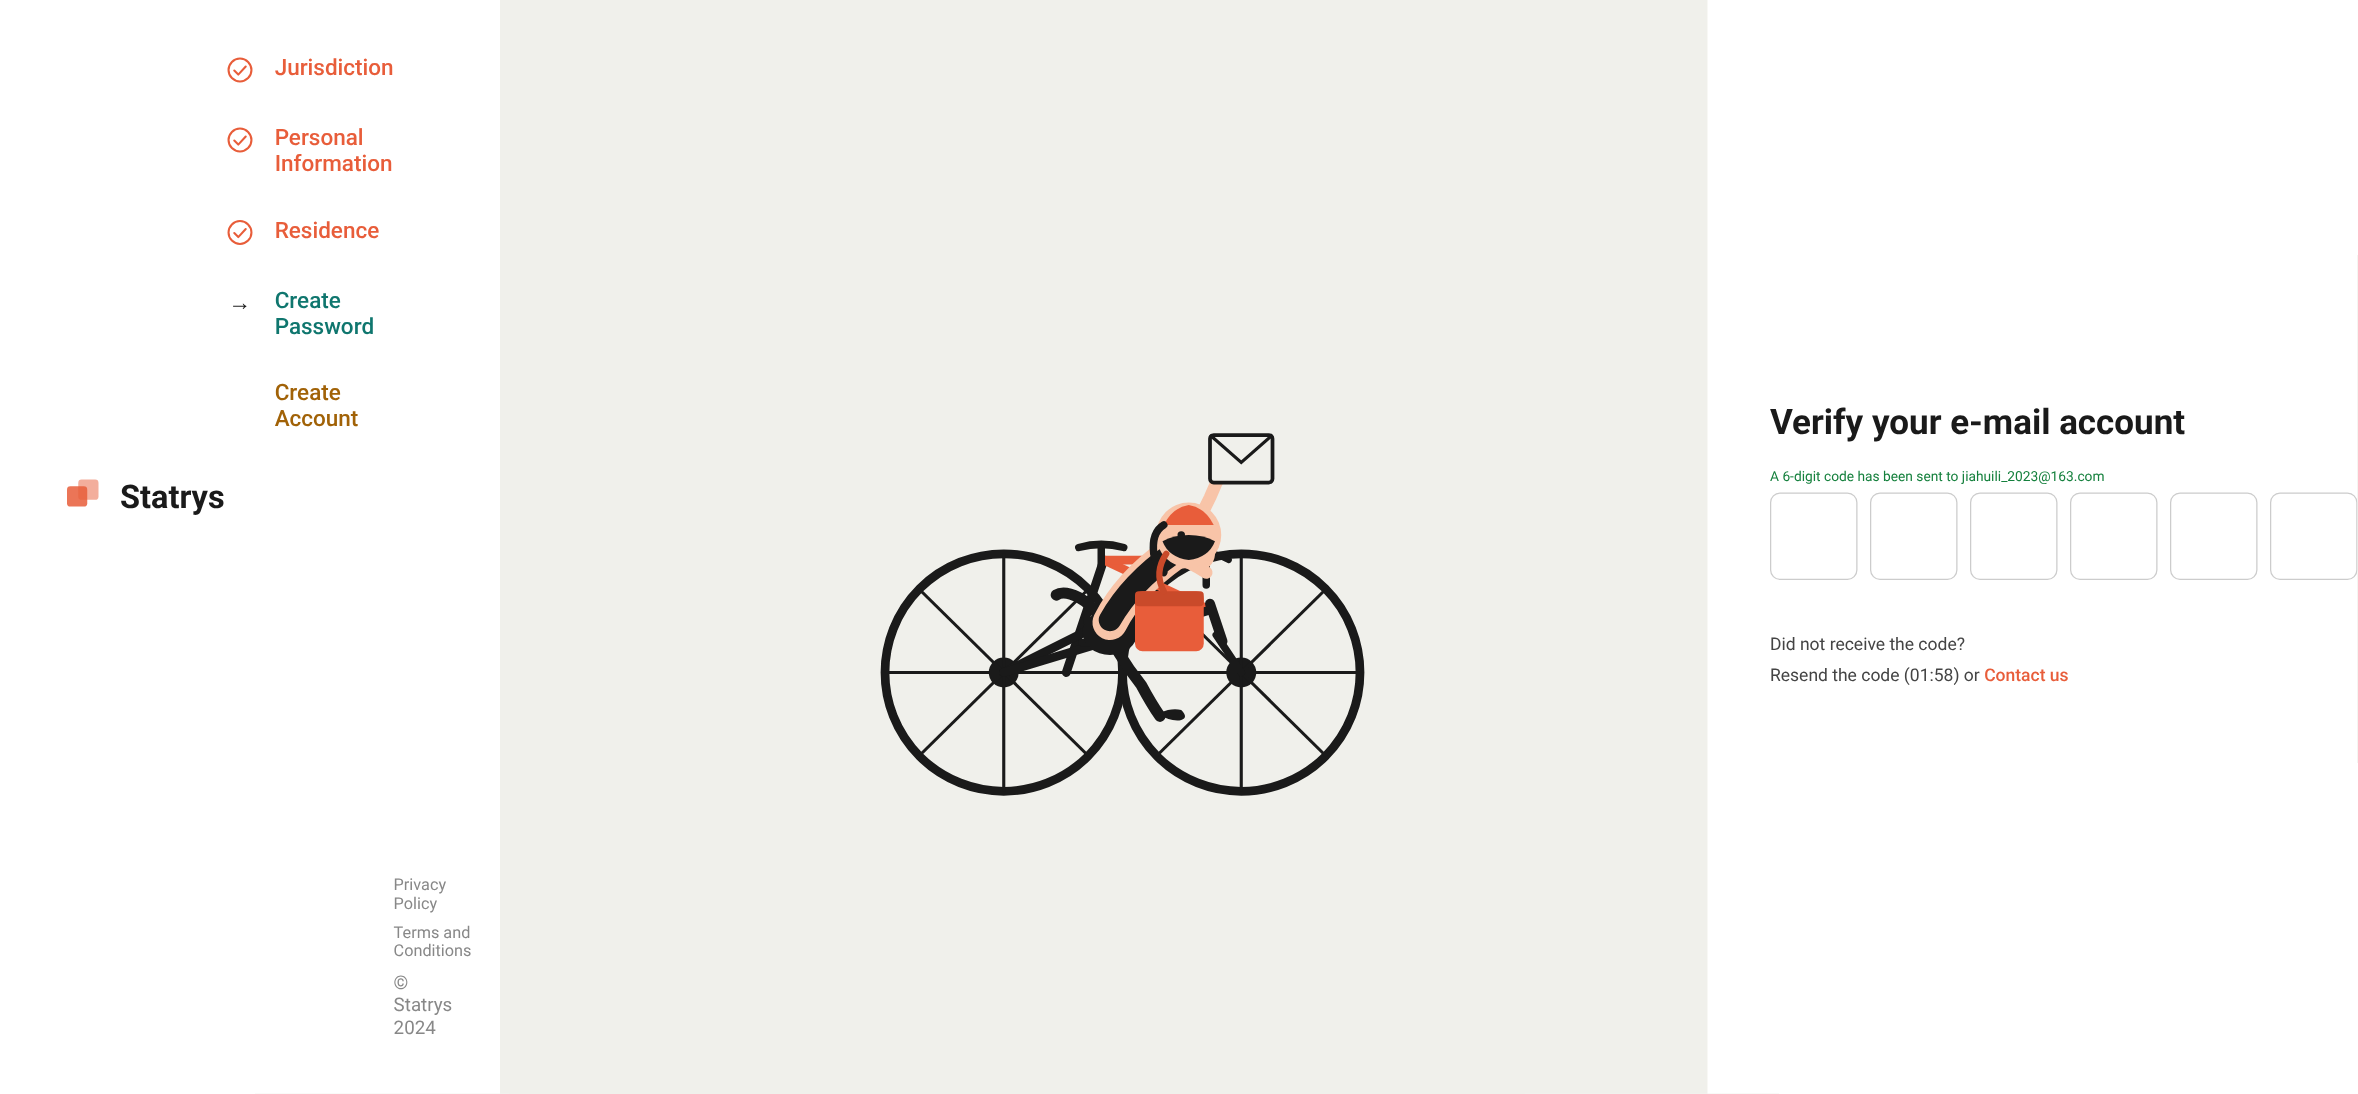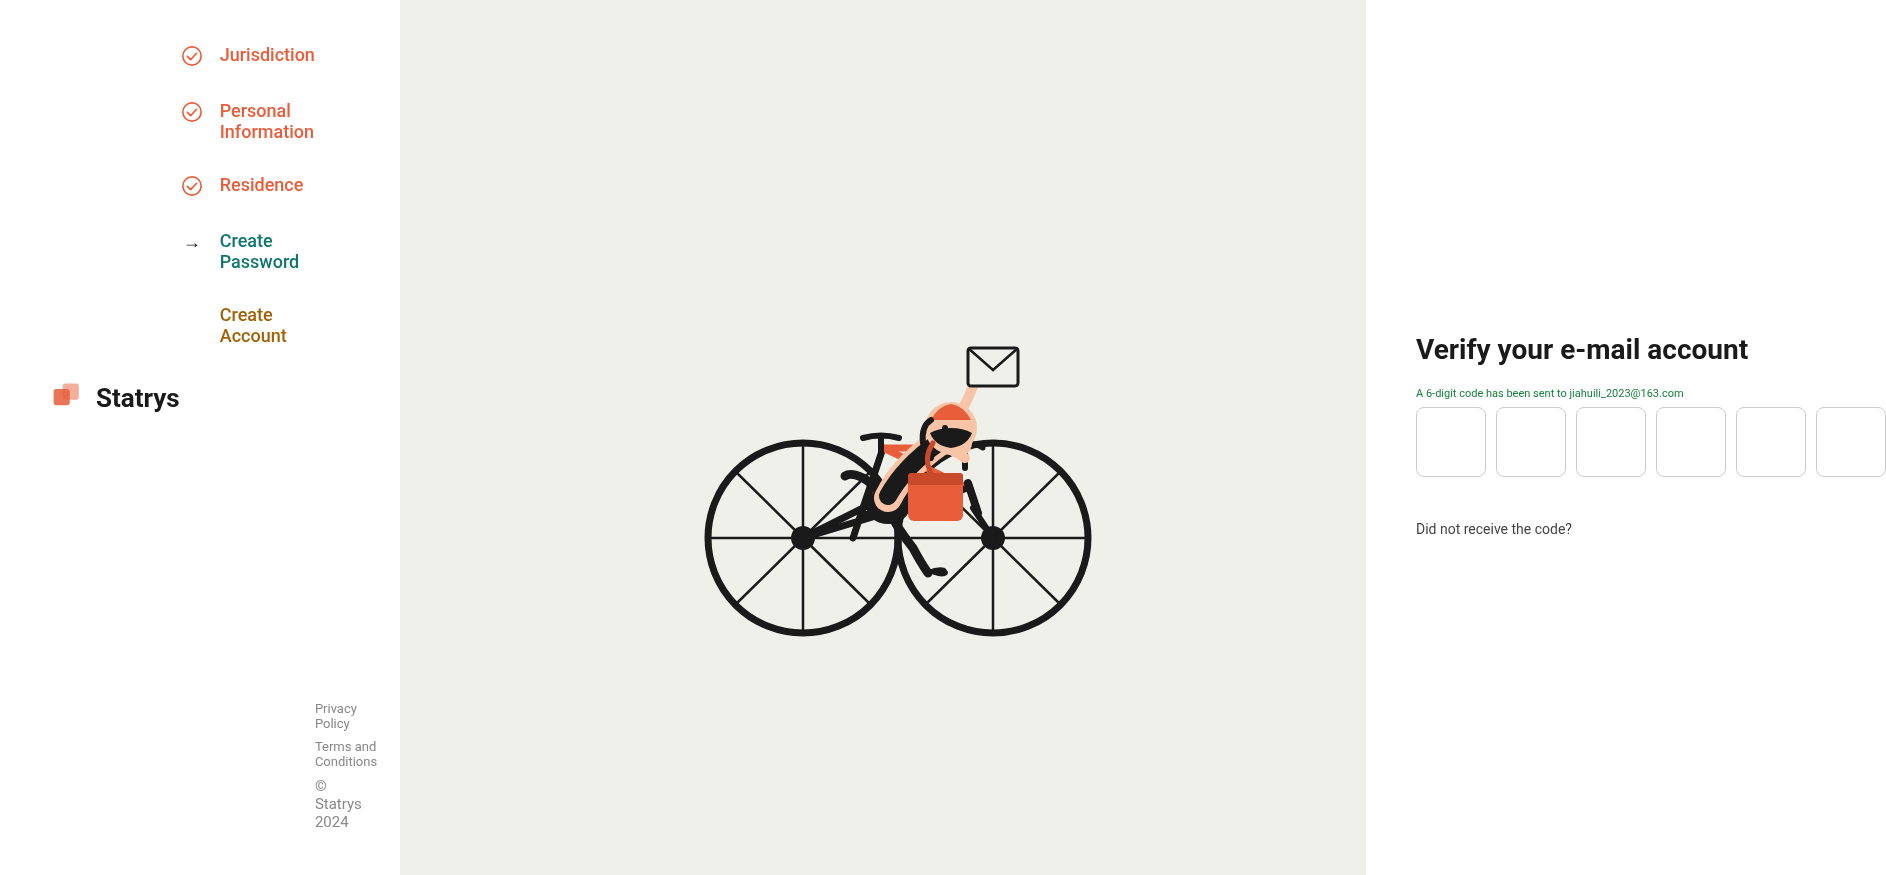--- a/index.html
+++ b/index.html
@@ -366,16 +366,20 @@
       <input class="code-input" type="text" maxlength="1" style="">
       <input class="code-input" type="text" maxlength="1" style="">
       <input class="code-input" type="text" maxlength="1" style="">
       <input class="code-input" type="text" maxlength="1" style="">
       <input class="code-input" type="text" maxlength="1" style="">
       <input class="code-input" type="text" maxlength="1" style="">
     </div>
 
     <div class="resend-section">
       <div>Did not receive the code?</div>
+      <div>
+        <span>Resend the code (01:58) or</span>
+        <a class="resend-link">Contact us</a>
+      </div>
     </div>
   </div>
 
 </div>
 
 </body></html>

